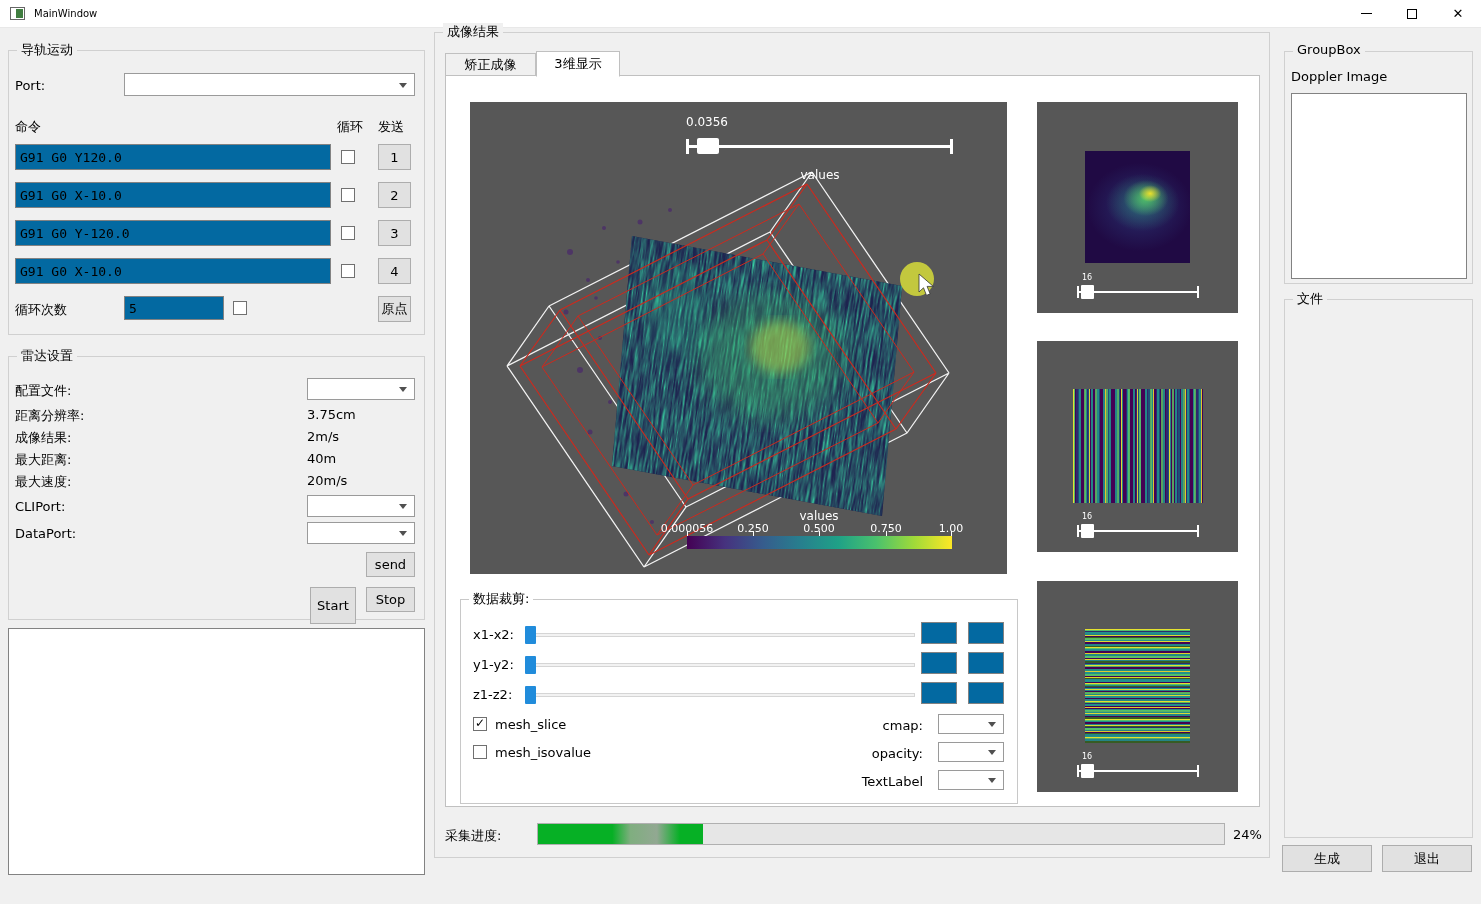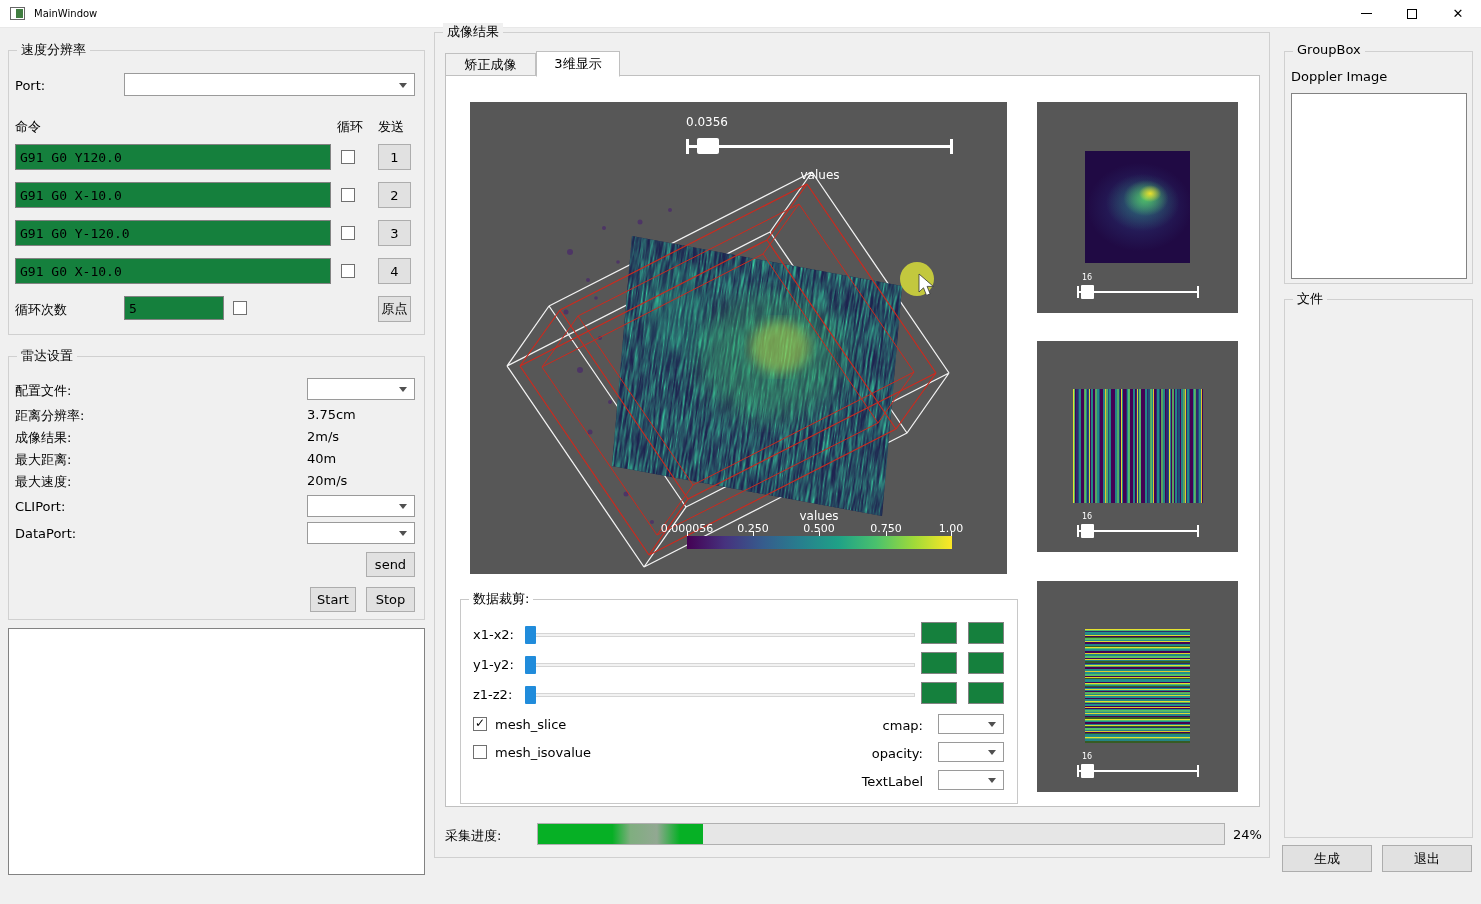--- a/index.html
+++ b/index.html
@@ -10,21 +10,21 @@
 .app-icon::after{content:"";position:absolute;right:1px;top:1px;bottom:1px;width:7px;background:#3f7d3f}
 .title-text{margin-left:9px;font-size:10px}
 .win-controls{margin-left:auto;display:flex;height:28px}
 .win-btn{width:46px;height:28px;display:flex;align-items:center;justify-content:center}
 .glyph-min{width:11px;border-top:1px solid #000;display:block}
 .glyph-max{width:10px;height:10px;border:1px solid #000;display:block}
 .glyph-close{font-size:13px;line-height:1}
 .groupbox{position:absolute;border:1px solid #d0d0d0}
 .gb-title{position:absolute;top:-10px;left:8px;background:#f0f0f0;padding:0 4px;white-space:nowrap}
 .lbl{position:absolute;white-space:nowrap}
-.le{position:absolute;background:#15803d;border:1px solid #828282;font-size:13px;padding:1px 4px;font-family:"DejaVu Sans Mono","Liberation Mono",monospace;outline:none}
+.le{position:absolute;background:#0369a1;border:1px solid #828282;font-size:13px;padding:1px 4px;font-family:"DejaVu Sans Mono","Liberation Mono",monospace;outline:none}
 .btn{position:absolute;background:#e1e1e1;border:1px solid #adadad;font-size:13px;display:flex;align-items:center;justify-content:center;cursor:default}
 .combo{position:absolute;background:#fff;border:1px solid #9a9a9a}
 .combo .arrow{position:absolute;right:7px;top:50%;margin-top:-2px;width:0;height:0;border-left:4px solid transparent;border-right:4px solid transparent;border-top:5px solid #505050}
 .cb{position:absolute;width:14px;height:14px;background:#fff;border:1px solid #707070}
 .cb.checked::after{content:"✓";position:absolute;left:1px;top:-2px;font-size:12px;font-weight:bold}
 .listbox{position:absolute;background:#fff;border:1px solid #828282}
 .tab{position:absolute;border:1px solid #c0c0c0;background:#f0f0f0;display:flex;align-items:center;justify-content:center;font-size:13px}
 .tab.active{background:#fff;border-bottom:1px solid #fff;z-index:3}
 .tabpanel{position:absolute;background:#fff;border:1px solid #c0c0c0}
 .viewer{position:absolute;background:#575757;overflow:hidden}
@@ -79,21 +79,21 @@
     <div class="win-btn">
         <span class="glyph-max"></span>
       </div>
     <div class="win-btn">
         <span class="glyph-close">✕</span>
       </div>
   </div>
 </div>
 
 <div class="groupbox" style="left:8px;top:50px;width:417px;height:285px">
-  <span class="gb-title">速度分辨率</span>
+  <span class="gb-title">导轨运动</span>
   <span class="lbl" style="left:6px;top:27px">Port:</span>
   <div class="combo" style="left:115px;top:22px;width:291px;height:23px">
       <span class="arrow"></span>
     </div>
 
   <span class="lbl" style="left:6px;top:67px">命令</span>
   <span class="lbl" style="left:328px;top:67px">循环</span>
   <span class="lbl" style="left:369px;top:67px">发送</span>
 
   <input class="le" style="left: 6px; top: 93px; width: 316px; height: 26px;" value="G91 G0 Y120.0">
@@ -137,21 +137,21 @@
   <span class="lbl" style="left:6px;top:142px">CLIPort:</span>
   <div class="combo" style="left:298px;top:138px;width:108px;height:22px">
       <span class="arrow"></span>
     </div>
   <span class="lbl" style="left:6px;top:169px">DataPort:</span>
   <div class="combo" style="left:298px;top:165px;width:108px;height:22px">
       <span class="arrow"></span>
     </div>
 
   <div class="btn" style="left:357px;top:195px;width:49px;height:25px">send</div>
-  <div class="btn" style="left:301px;top:230px;width:46px;height:25px">Start</div>
+  <div class="btn" style="left:301px;top:230px;width:46px;height:37px">Start</div>
   <div class="btn" style="left:357px;top:230px;width:49px;height:25px">Stop</div>
 </div>
 
 <div class="listbox" style="left:8px;top:628px;width:417px;height:247px"></div>
 
 <div class="groupbox" style="left:434px;top:32px;width:836px;height:826px">
   <span class="gb-title">成像结果</span>
 
   <div class="tab" style="left:10px;top:20px;width:91px;height:23px">矫正成像</div>
   <div class="tab active" style="left:101px;top:18px;width:84px;height:26px">3维显示</div>

